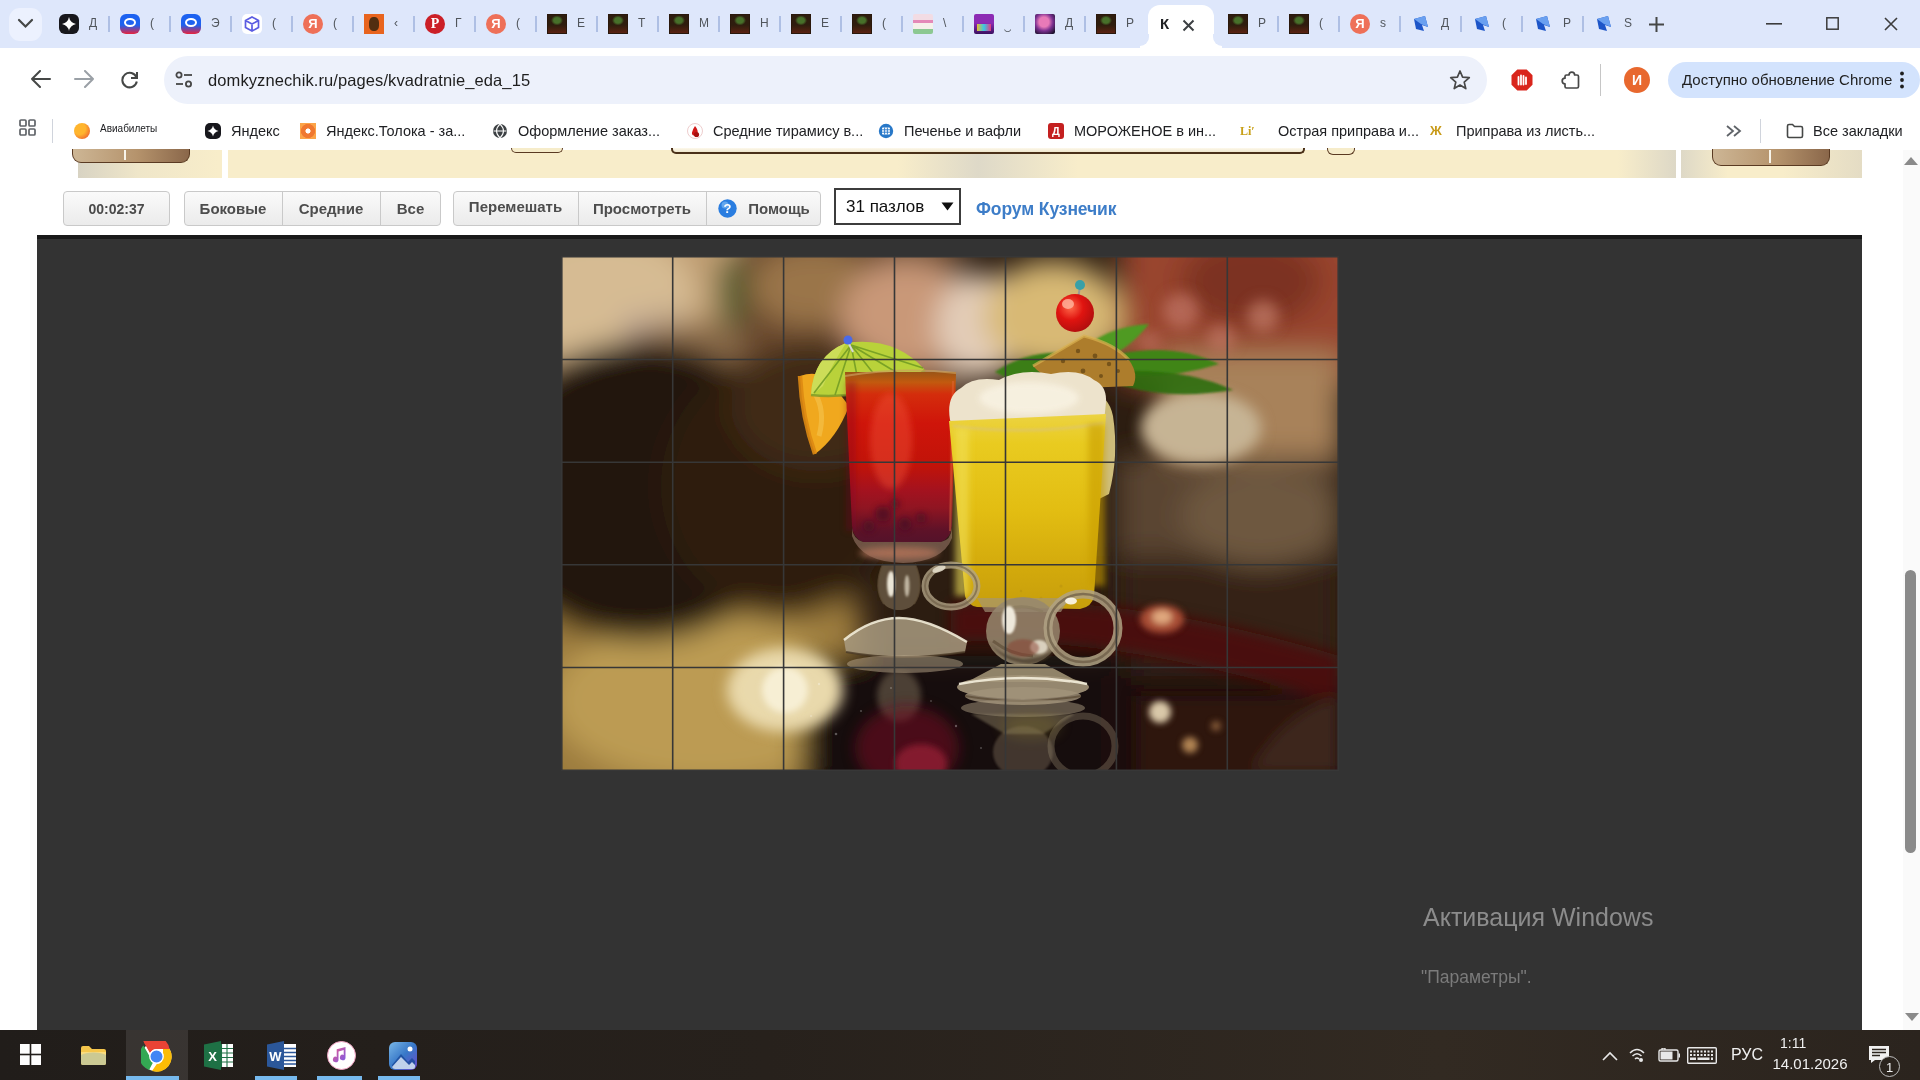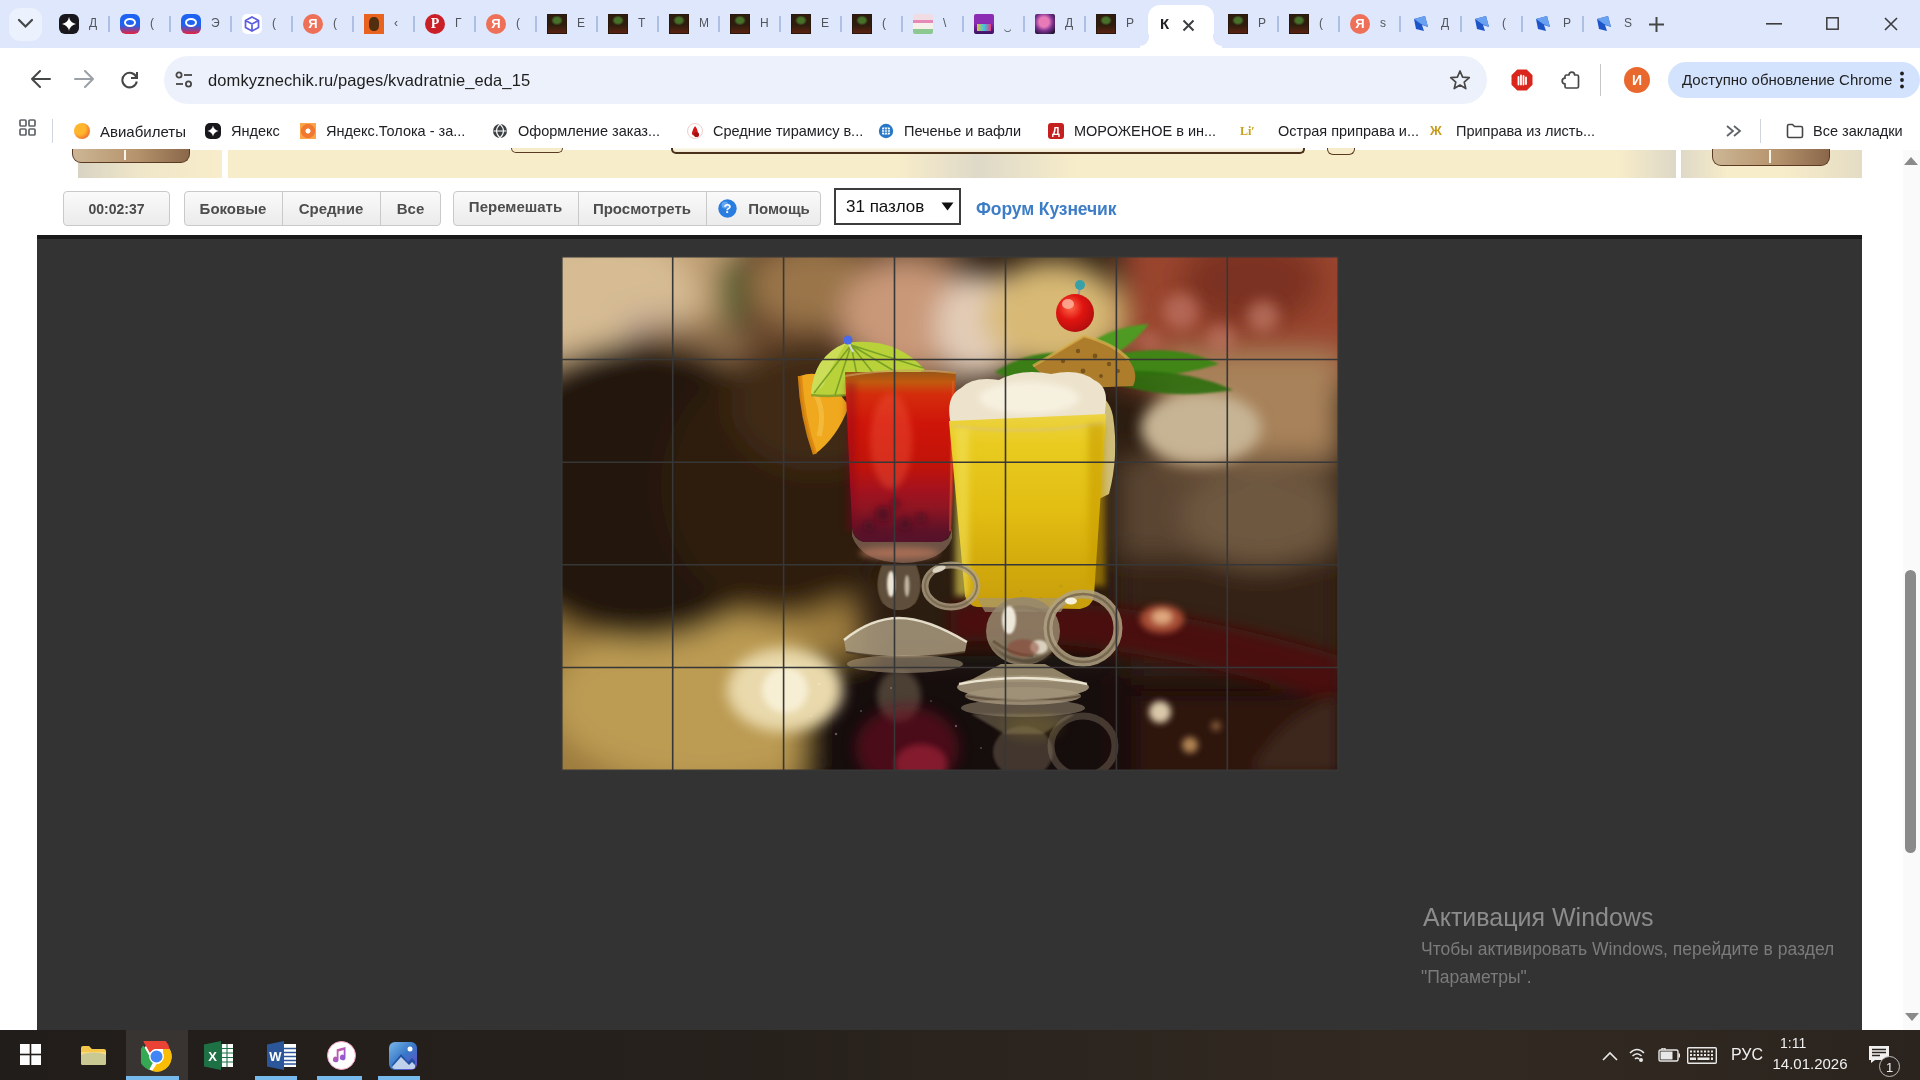--- a/index.html
+++ b/index.html
@@ -170,21 +170,21 @@
 <svg class="abs" style="left:19px;top:7px" width="17" height="17">
       <g fill="none" stroke="#5f6368" stroke-width="1.7">
         <rect x="1" y="1" width="6" height="6" rx="1"></rect>
         <rect x="10" y="1" width="6" height="6" rx="1"></rect>
         <rect x="1" y="10" width="6" height="6" rx="1"></rect>
         <rect x="10" y="10" width="6" height="6" rx="1"></rect>
       </g>
     </svg>
 <div class="abs" style="left:52px;top:7px;width:1px;height:24px;background:#d0d4dc"></div>
 <span class="abs" style="left:74px;top:11px;width:16px;height:16px;border-radius:50%;background:radial-gradient(circle at 35% 35%,#ffb52e 0 40%,#e8432e)"></span>
-<span class="abs" style="left:100px;top:11px;font-size:15px;color:#202124">Авиабилеты</span>
+<span class="abs" style="left:100px;top:11px;font-size:10px;color:#202124">Авиабилеты</span>
 <span class="abs" style="left:205px;top:11px;width:16px;height:16px;border-radius:5px;background:#17171c"></span>
     <svg class="abs" style="left:205px;top:11px" width="16" height="16">
       <path d="M8 2.5 Q8.8 6.8 13.5 8 Q8.8 9.2 8 13.5 Q7.2 9.2 2.5 8 Q7.2 6.8 8 2.5Z" fill="#fff"></path>
     </svg>
 <span class="abs" style="left:231px;top:11px;font-size:14.5px;color:#202124">Яндекс</span>
 <span class="abs" style="left:300px;top:11px;width:16px;height:16px;background:radial-gradient(circle,#fff 0 20%,#f07830 25% 60%,#fca448 65%)"></span>
 <span class="abs" style="left:326px;top:11px;font-size:14.5px;color:#202124">Яндекс.Толока - за...</span>
 <svg class="abs" style="left:492px;top:11px" width="16" height="16">
       <circle cx="8" cy="8" r="7" fill="#3c4043"></circle>
       <path d="M1.5 8 L14.5 8 M8 1.2 Q11.5 4.5 11.5 8 Q11.5 11.5 8 14.8 M8 1.2 Q4.5 4.5 4.5 8 Q4.5 11.5 8 14.8" stroke="#fff" stroke-width="1.1" fill="none"></path>
@@ -250,21 +250,20 @@
 <span class="abs" style="left:744px;top:10px;width:70px;text-align:center;line-height:35px;font-size:15px">Помощь</span>
 <div class="abs" style="left:834px;top:7px;width:127px;height:37px;border:2px solid #3c3c3c;background:#fff;"></div>
 <span class="abs" style="left:846px;top:7px;line-height:37px;font-size:17px;font-weight:normal;color:#101010">31 пазлов</span>
 <svg class="abs" style="left:941px;top:21px" width="13" height="9">
       <path d="M0.5 0.5 L12.5 0.5 L6.5 8.5 Z" fill="#101010"></path>
     </svg>
 <span class="abs" style="left:976px;top:18px;font-size:17.5px;color:#3d7dc8;letter-spacing:-0.1px">Форум Кузнечик</span>
 </div>
 <div class="abs" style="left:37px;top:235px;width:1825px;height:795px;background:#333333;border-top:4px solid #191919;">
 <span class="abs" style="left:1386px;top:664px;font-size:25px;color:#8c8c8c">Активация Windows</span>
-<span class="abs" style="left:1384px;top:700px;font-size:17.5px;color:#7b7b7b">Чтобы активировать Windows, перейдите в раздел</span>
 <span class="abs" style="left:1384px;top:728px;font-size:17.5px;color:#7b7b7b">"Параметры".</span>
 <svg class="abs" style="left:524px;top:17px" width="778" height="515" viewBox="0 0 778 515">
 <defs>
 <filter id="fB" x="-40%" y="-40%" width="180%" height="180%">
           <feGaussianBlur stdDeviation="14"></feGaussianBlur>
         </filter>
 <filter id="fM" x="-60%" y="-60%" width="220%" height="220%">
           <feGaussianBlur stdDeviation="7"></feGaussianBlur>
         </filter>
 <filter id="fS" x="-80%" y="-80%" width="260%" height="260%">

